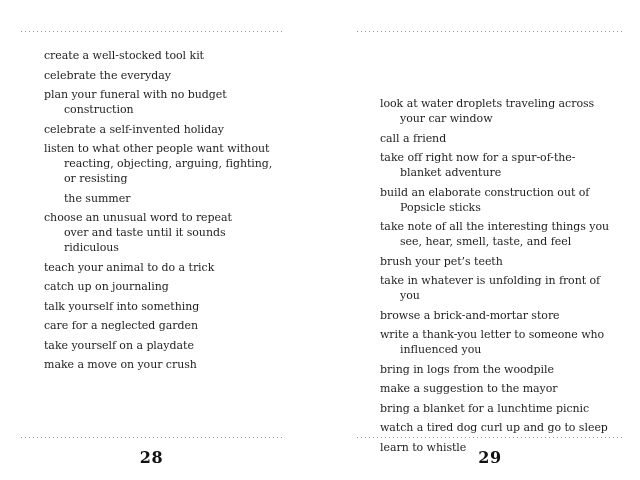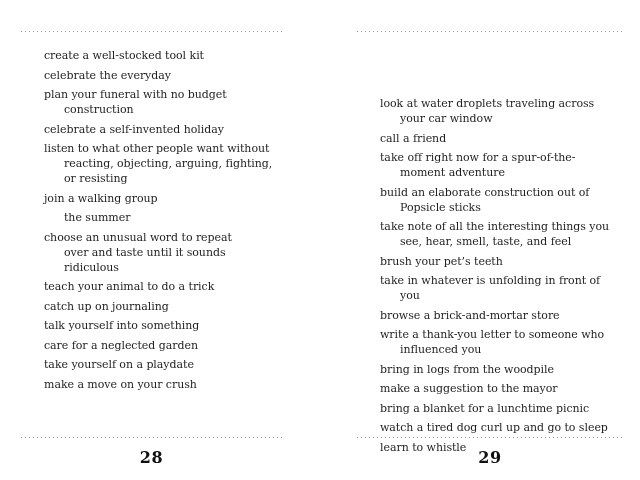--- a/index.html
+++ b/index.html
@@ -88,23 +88,20 @@
         </div>
         <div class="item">
           <span class="line">celebrate a self-invented holiday</span>
         </div>
         <div class="item">
           <span class="line">listen to what other people want without</span>
           <span class="line cont">reacting, objecting, arguing, fighting,</span>
           <span class="line cont">or resisting</span>
         </div>
         <div class="item">
-          <span class="line">join a walking group</span>
-        </div>
-        <div class="item">
           <span class="line cont">the summer</span>
         </div>
         <div class="item">
           <span class="line">choose an unusual word to repeat</span>
           <span class="line cont">over and taste until it sounds</span>
           <span class="line cont">ridiculous</span>
         </div>
         <div class="item">
           <span class="line">teach your animal to do a trick</span>
         </div>
@@ -133,21 +130,21 @@
     <div class="content">
         <div class="item">
           <span class="line">look at water droplets traveling across</span>
           <span class="line cont">your car window</span>
         </div>
         <div class="item">
           <span class="line">call a friend</span>
         </div>
         <div class="item">
           <span class="line">take off right now for a spur-of-the-</span>
-          <span class="line cont">moment adventure</span>
+          <span class="line cont">blanket adventure</span>
         </div>
         <div class="item">
           <span class="line">build an elaborate construction out of</span>
           <span class="line cont">Popsicle sticks</span>
         </div>
         <div class="item">
           <span class="line">take note of all the interesting things you</span>
           <span class="line cont">see, hear, smell, taste, and feel</span>
         </div>
         <div class="item">

